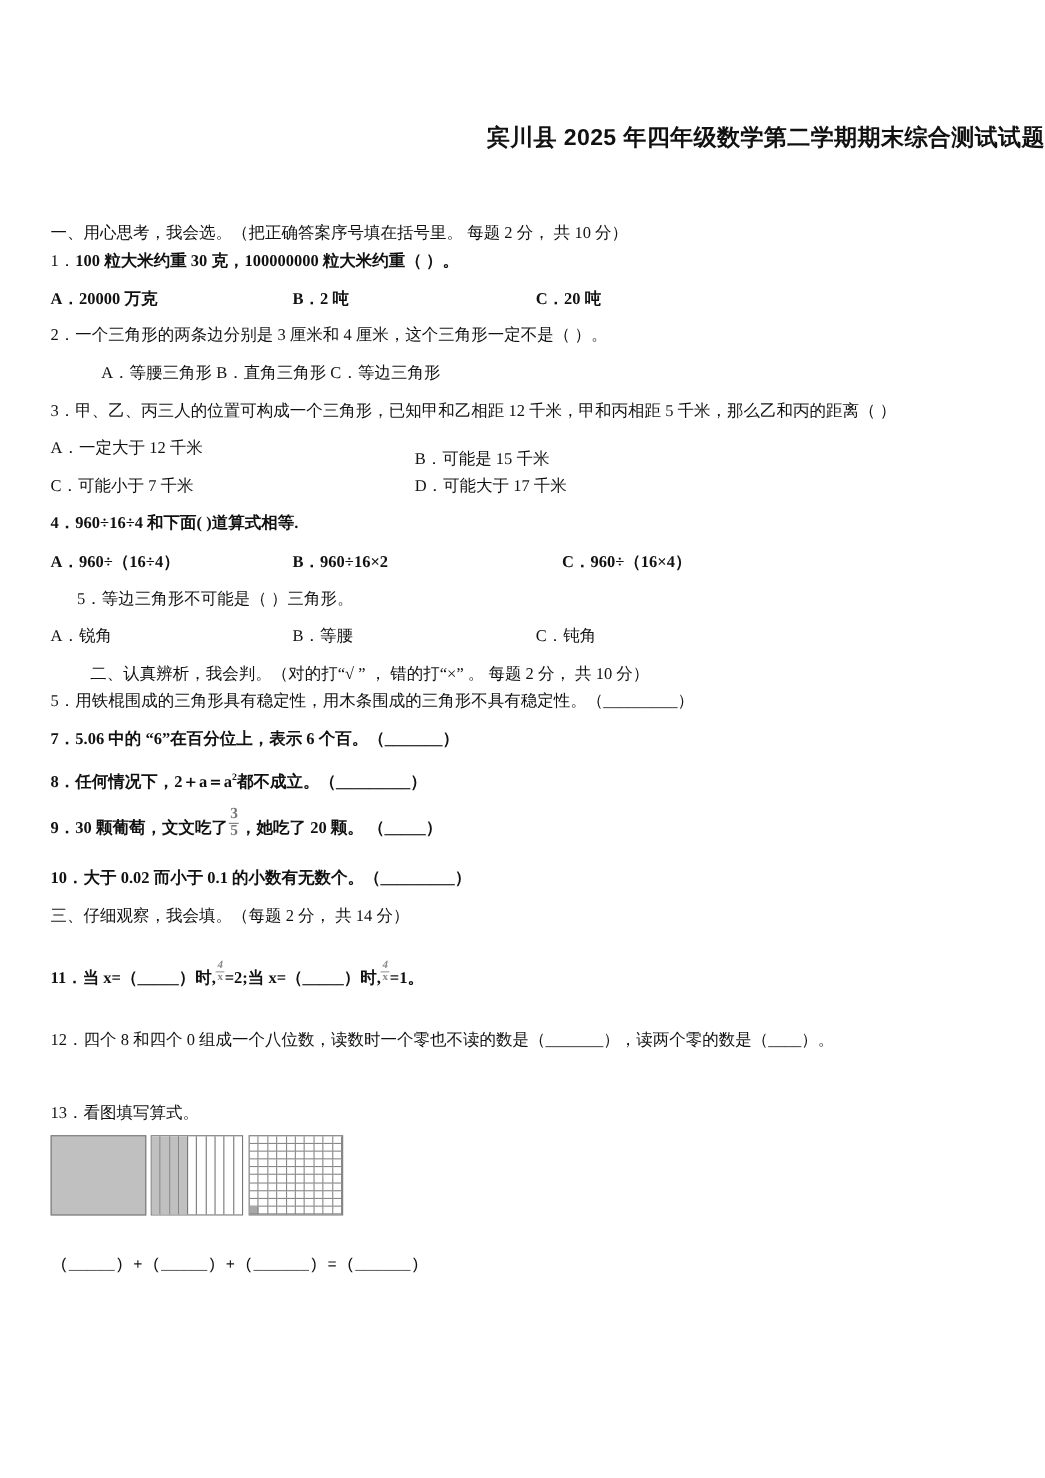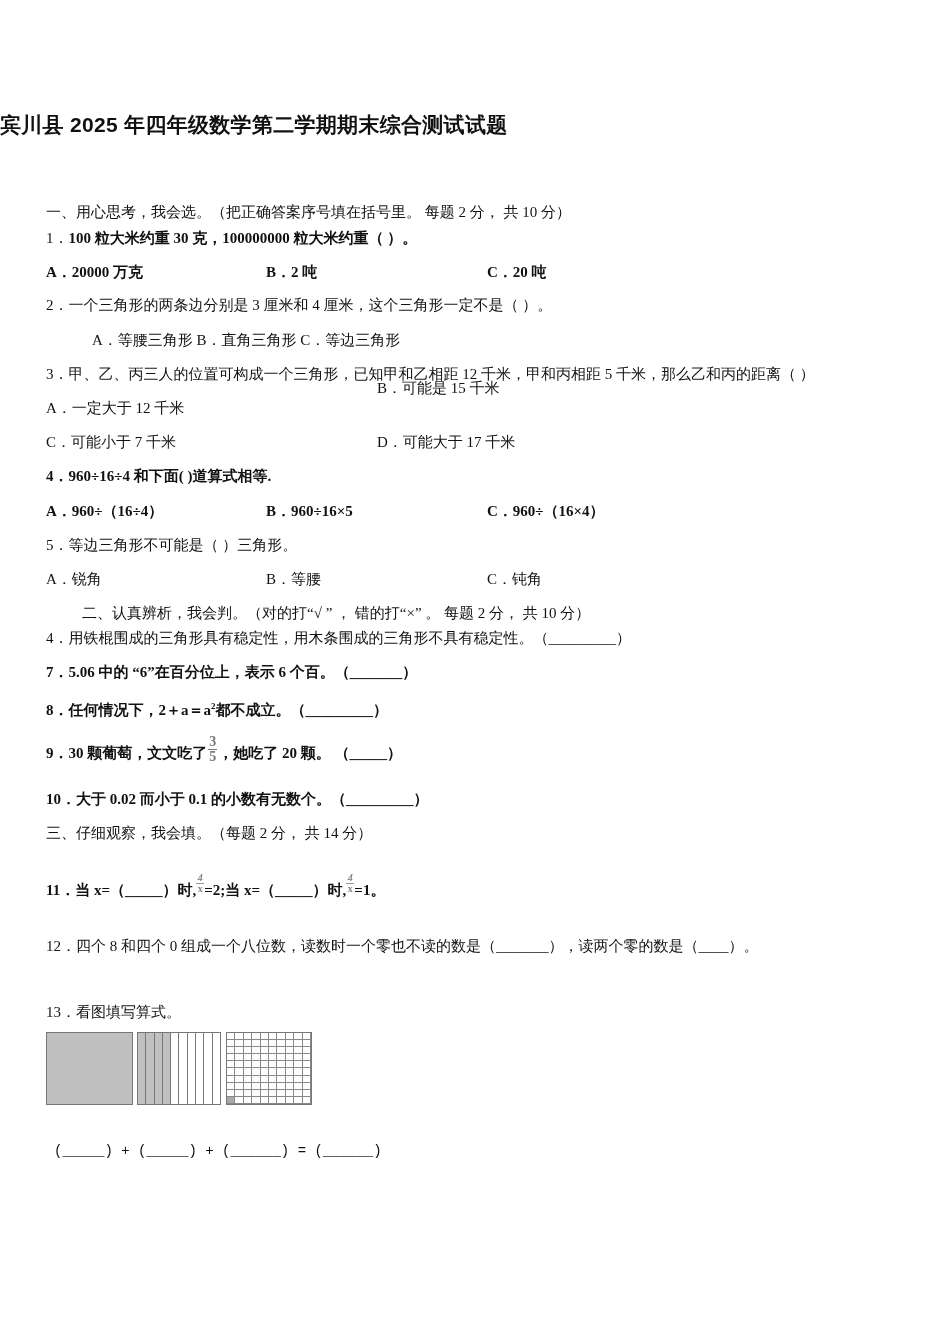--- a/index.html
+++ b/index.html
@@ -1,18 +1,18 @@
 <!DOCTYPE html>
 <html><head>
 <meta charset="utf-8">
 <style>
   html, body { margin: 0; padding: 0; background: #ffffff; }
   body { width: 950px; height: 1344px; position: relative; overflow: hidden;
          font-family: "Liberation Serif", "DejaVu Serif", serif; color: #111; }
-  .title { position: absolute; top: 111px; left: 0; width: 950px; text-align: left;
+  .title { position: absolute; top: 111px; left: 0; width: 950px; text-align: right;
            font-family: "Liberation Sans", "DejaVu Sans", sans-serif; font-weight: bold;
            font-size: 21px; letter-spacing: 0.3px; }
   .line { position: absolute; left: 46px; font-size: 15px; white-space: nowrap; line-height: 20px; }
   .b { font-weight: bold; }
   .opt { position: absolute; font-size: 15px; white-space: nowrap; line-height: 20px; }
   .frac { display: inline-block; vertical-align: middle; text-align: center; color: #777;
           font-weight: bold; font-size: 14px; line-height: 14px; margin: -10px 1px 0 1px; }
   .frac .num { display: block; border-bottom: 1.5px solid #777; padding: 0 1px; }
   .frac .den { display: block; }
   .sfrac { display: inline-block; vertical-align: bottom; text-align: center; color: #888;
@@ -42,36 +42,36 @@
 <div class="line b" style="top:228px;"><span style="font-weight:normal">1．</span><span>100 粒大米约重 30 克，100000000 粒大米约重（    ）。</span></div>
 <div class="opt b" style="top:262px; left:46px;">A．20000 万克</div>
 <div class="opt b" style="top:262px; left:266px;">B．2 吨</div>
 <div class="opt b" style="top:262px; left:487px;">C．20 吨</div>
 
 <div class="line" style="top:295px;"><span>2．</span><span>一个三角形的两条边分别是 3 厘米和 4 厘米，这个三角形一定不是（   ）。</span></div>
 <div class="opt" style="top:330px; left:46px;margin-left:46px;">A．等腰三角形    B．直角三角形    C．等边三角形</div>
 
 <div class="line" style="top:364px;"><span>3．</span><span>甲、乙、丙三人的位置可构成一个三角形，已知甲和乙相距 12 千米，甲和丙相距 5 千米，那么乙和丙的距离（    ）</span></div>
 <div class="opt" style="top:398px; left:46px;">A．一定大于 12 千米</div>
-<div class="opt" style="top:378px; left:377px;">B．可能是 15 千米</div>
+<div class="opt" style="top:408px; left:377px;">B．可能是 15 千米</div>
 <div class="opt" style="top:432px; left:46px;">C．可能小于 7 千米</div>
 <div class="opt" style="top:432px; left:377px;">D．可能大于 17 千米</div>
 
 <div class="line b" style="top:466px;"><span>4．</span><span>960÷16÷4 和下面(  )道算式相等.</span></div>
 <div class="opt b" style="top:501px; left:46px;">A．960÷（16÷4）</div>
-<div class="opt b" style="top:501px; left:266px;">B．960÷16×5</div>
-<div class="opt b" style="top:501px; left:487px;">C．960÷（16×4）</div>
+<div class="opt b" style="top:501px; left:266px;">B．960÷16×2</div>
+<div class="opt b" style="top:501px; left:511px;">C．960÷（16×4）</div>
 
-<div class="line" style="top:535px;"><span>5．</span><span>等边三角形不可能是（    ）三角形。</span></div>
+<div class="line" style="top:535px;margin-left:24px;"><span>5．</span><span>等边三角形不可能是（    ）三角形。</span></div>
 <div class="opt" style="top:569px; left:46px;">A．锐角</div>
 <div class="opt" style="top:569px; left:266px;text-align:center;">B．等腰</div>
 <div class="opt" style="top:569px; left:487px;">C．钝角</div>
 
 <div class="line" style="top:603px;margin-left:36px;">二、认真辨析，我会判。（对的打“√  ” ，   错的打“×” 。  每题  2  分，  共  10  分）</div>
-<div class="line" style="top:628px;">4．用铁棍围成的三角形具有稳定性，用木条围成的三角形不具有稳定性。（_________）</div>
+<div class="line" style="top:628px;">5．用铁棍围成的三角形具有稳定性，用木条围成的三角形不具有稳定性。（_________）</div>
 <div class="line b" style="top:662px;">7．5.06 中的 “6”在百分位上，表示 6 个百。（_______）</div>
 <div class="line b" style="top:696px;"><span>8．任何情况下，2＋a＝a</span><sup style="font-size:9px">2</sup><span>都不成立。（_________）</span></div>
 <div class="line b" style="top:743px;"><span>9．30 颗葡萄，文文吃了</span><span class="frac"><span class="num">3</span><span class="den">5</span></span><span>，她吃了 20 颗。 （_____）</span></div>
 <div class="line b" style="top:789px;">10．大于 0.02 而小于 0.1 的小数有无数个。（_________）</div>
 
 <div class="line" style="top:823px;">三、仔细观察，我会填。（每题  2  分，  共 14  分）</div>
 <div class="line b" style="top:879px;"><span>11．当 x=（_____）时,</span><span class="sfrac"><span class="num">4</span><span class="den">x</span></span><span>=2;当 x=（_____）时,</span><span class="sfrac"><span class="num">4</span><span class="den">x</span></span><span>=1。</span></div>
 
 <div class="line" style="top:936px;">12．四个 8 和四个 0 组成一个八位数，读数时一个零也不读的数是（_______），读两个零的数是（____）。</div>
 <div class="line" style="top:1002px;">13．看图填写算式。</div>

